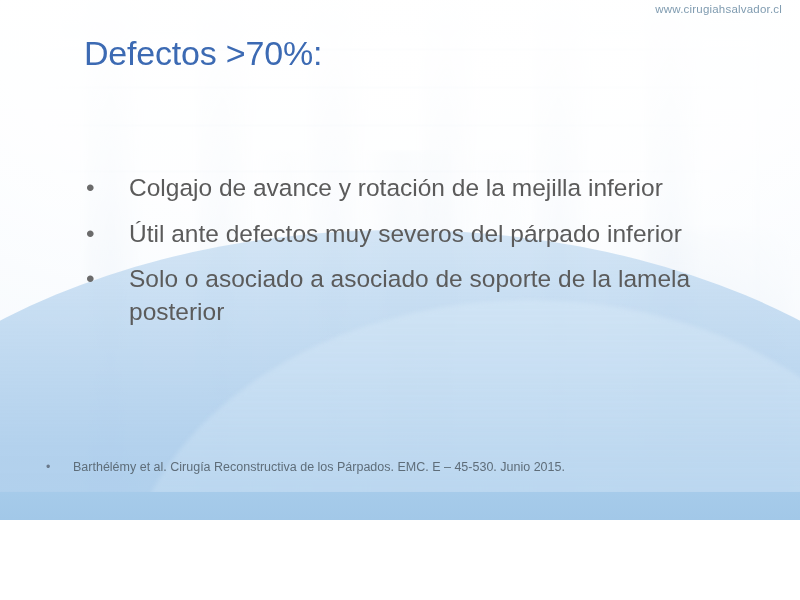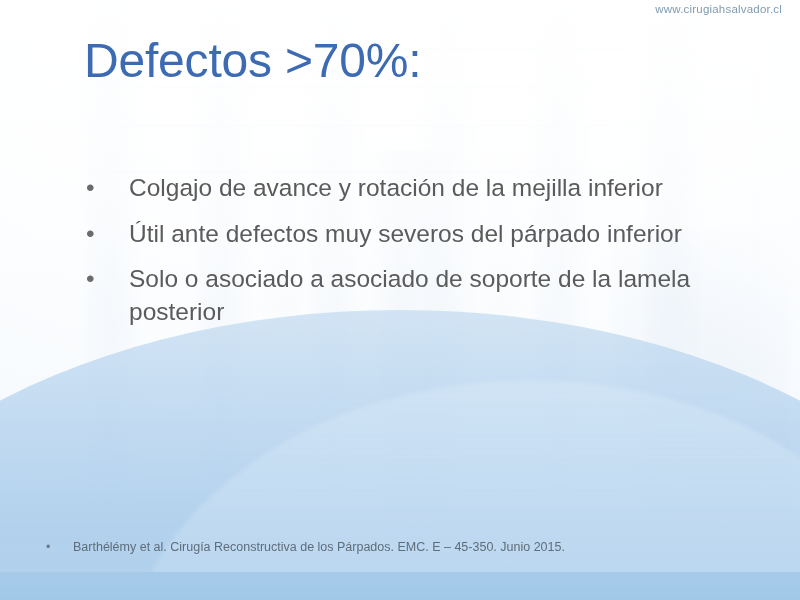--- a/index.html
+++ b/index.html
@@ -8,21 +8,21 @@
     padding: 0;
     background: #ffffff;
   }
   body {
     font-family: "Liberation Sans", sans-serif;
   }
 
   .slide {
     position: relative;
     width: 800px;
-    height: 600px;
+    height: 520px;
     overflow: hidden;
     background: #fdfeff;
   }
 
   
   .bg-base {
     position: absolute;
     inset: 0;
     background:
       radial-gradient(ellipse 120% 85% at 50% 8%, #ffffff 0%, #fbfdff 42%, #eef5fc 78%, #e3eefa 100%);
@@ -193,21 +193,21 @@
     color: #7f9bb0;
     font-family: "Liberation Sans", sans-serif;
   }
 
   .title {
     position: absolute;
     left: 84px;
     top: 33px;
     width: 660px;
     color: #3c6ab3;
-    font-size: 48px;
+    font-size: 34px;
     line-height: 1.18;
     font-weight: 400;
     letter-spacing: -0.2px;
   }
   .title-line { display: block; white-space: nowrap; }
 
   .bullets {
     position: absolute;
     left: 86px;
     top: 172px;
@@ -289,17 +289,17 @@
 
       <div class="bullet-item">
         <span class="bullet-dot">•</span>
         <span class="bullet-text">Solo o asociado a asociado de soporte de la lamela posterior</span>
       </div>
 
     </div>
 
     <div class="footnote">
       <span class="footnote-dot">•</span>
-      <span>Barthélémy et al. Cirugía Reconstructiva de los Párpados. EMC. E – 45-350. Junio 2015.</span>
+      <span>Barthélémy et al. Cirugía Reconstructiva de los Párpados. EMC. E – 45-530. Junio 2015.</span>
     </div>
 
   </div>
 </div>
 
 </body></html>

